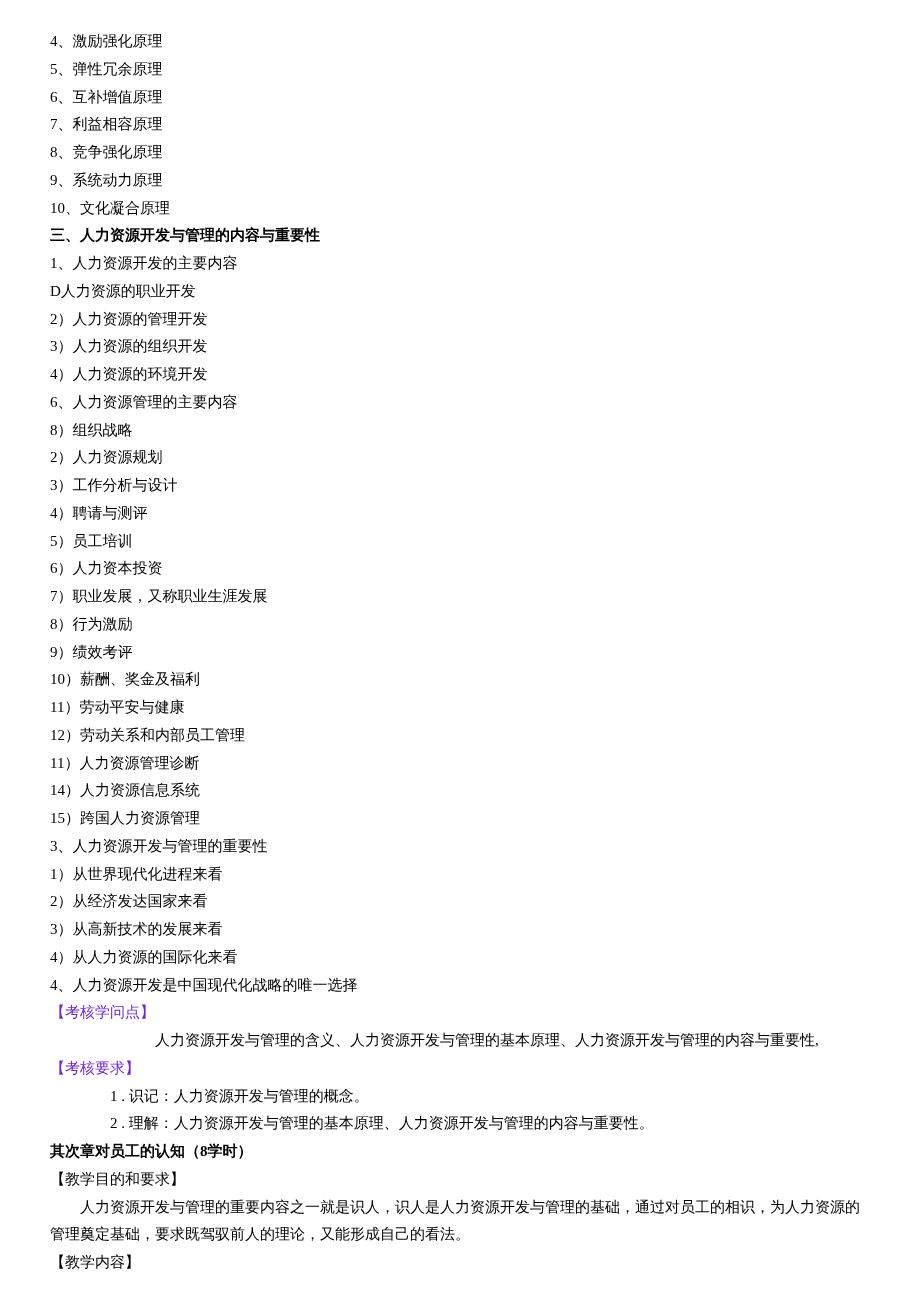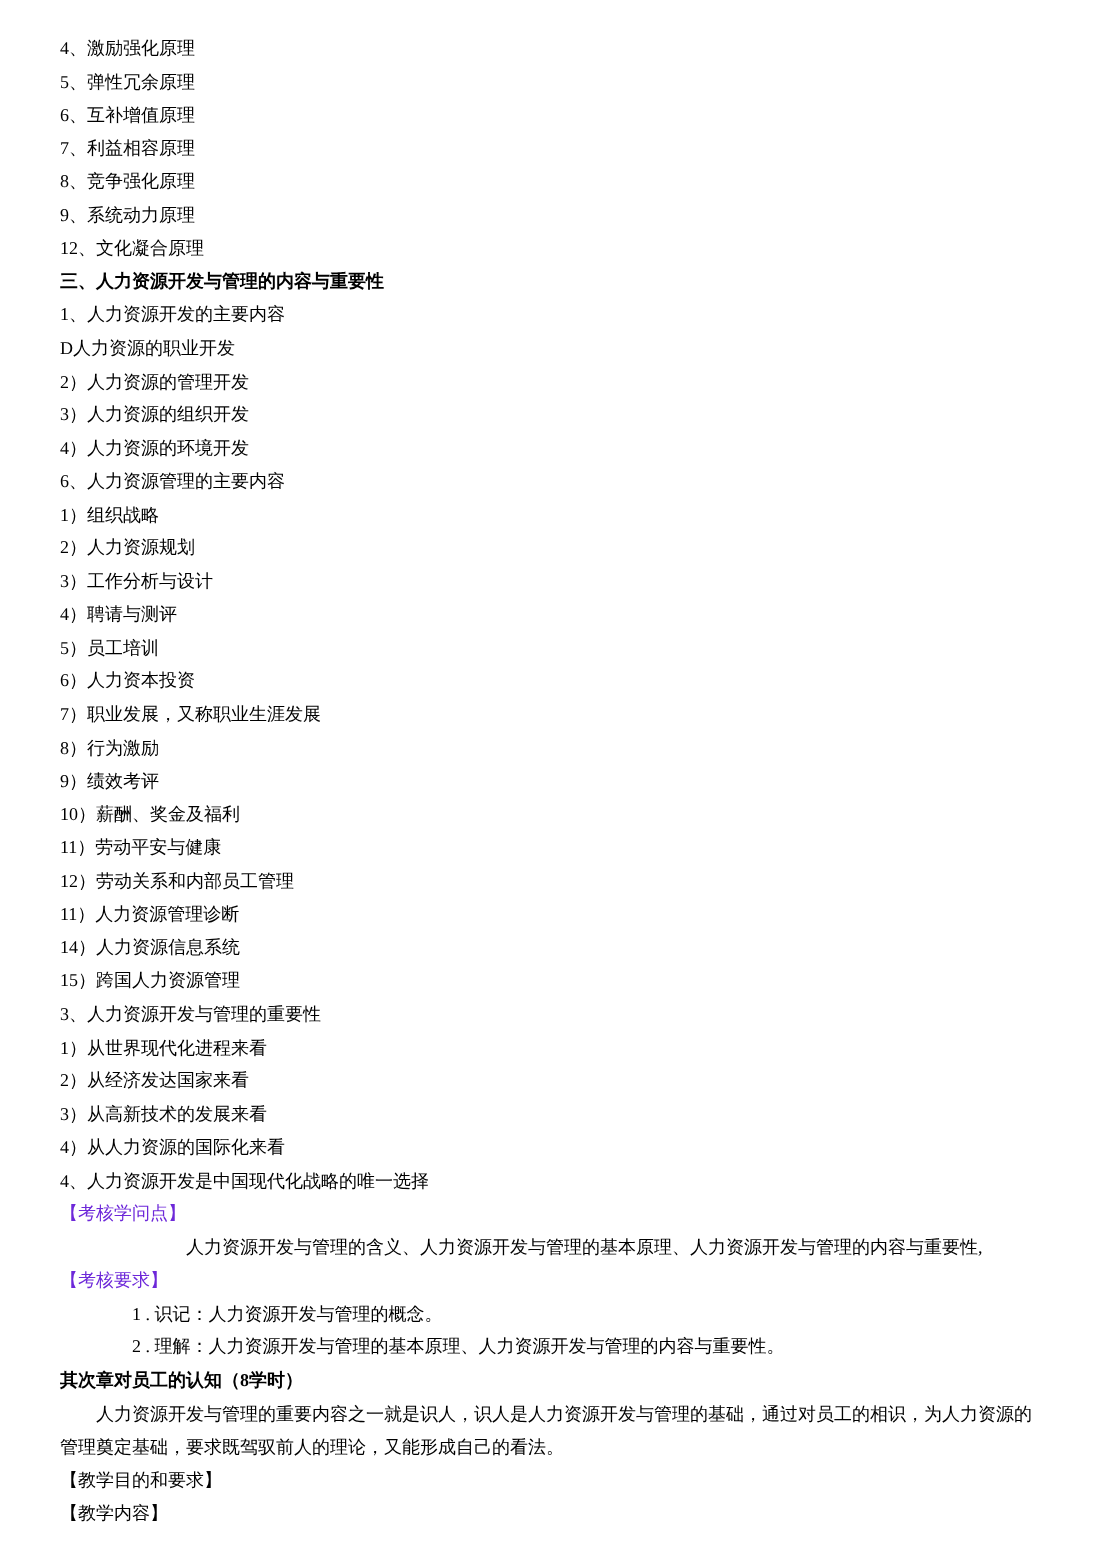--- a/index.html
+++ b/index.html
@@ -38,31 +38,31 @@
 <body>
 
 <div class="page">
 
   <div class="line">4、激励强化原理</div>
   <div class="line">5、弹性冗余原理</div>
   <div class="line">6、互补增值原理</div>
   <div class="line">7、利益相容原理</div>
   <div class="line">8、竞争强化原理</div>
   <div class="line">9、系统动力原理</div>
-  <div class="line">12、文化凝合原理</div>
+  <div class="line">10、文化凝合原理</div>
 
   <div class="line centered">三、人力资源开发与管理的内容与重要性</div>
 
   <div class="line">1、人力资源开发的主要内容</div>
   <div class="line">D人力资源的职业开发</div>
   <div class="line">2）人力资源的管理开发</div>
   <div class="line">3）人力资源的组织开发</div>
   <div class="line">4）人力资源的环境开发</div>
   <div class="line">6、人力资源管理的主要内容</div>
-  <div class="line">1）组织战略</div>
+  <div class="line">8）组织战略</div>
   <div class="line">2）人力资源规划</div>
   <div class="line">3）工作分析与设计</div>
   <div class="line">4）聘请与测评</div>
   <div class="line">5）员工培训</div>
   <div class="line">6）人力资本投资</div>
   <div class="line">7）职业发展，又称职业生涯发展</div>
   <div class="line">8）行为激励</div>
   <div class="line">9）绩效考评</div>
   <div class="line">10）薪酬、奖金及福利</div>
   <div class="line">11）劳动平安与健康</div>
@@ -79,17 +79,17 @@
 
   <div class="line red">【考核学问点】</div>
   <div class="line" style="text-indent:7em;">人力资源开发与管理的含义、人力资源开发与管理的基本原理、人力资源开发与管理的内容与重要性,</div>
 
   <div class="line red">【考核要求】</div>
   <div class="line indent2">1 . 识记：人力资源开发与管理的概念。</div>
   <div class="line indent2">2 . 理解：人力资源开发与管理的基本原理、人力资源开发与管理的内容与重要性。</div>
 
   <div class="line centered">其次章对员工的认知（8学时）</div>
 
+  <div class="line">【教学目的和要求】</div>
   <div class="line para">人力资源开发与管理的重要内容之一就是识人，识人是人力资源开发与管理的基础，通过对员工的相识，为人力资源的管理奠定基础，要求既驾驭前人的理论，又能形成自己的看法。</div>
-  <div class="line">【教学目的和要求】</div>
   <div class="line">【教学内容】</div>
 
 </div>
 
 </body></html>

